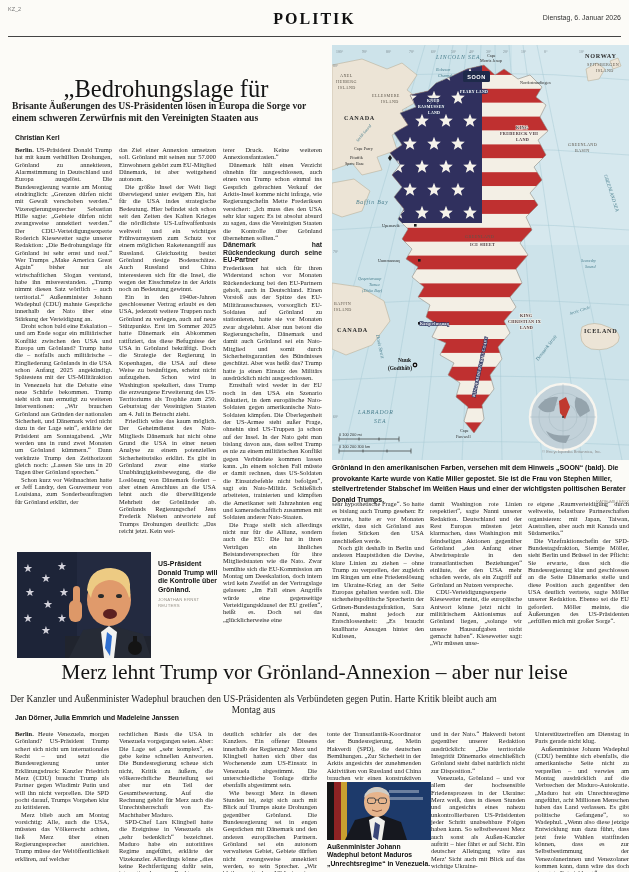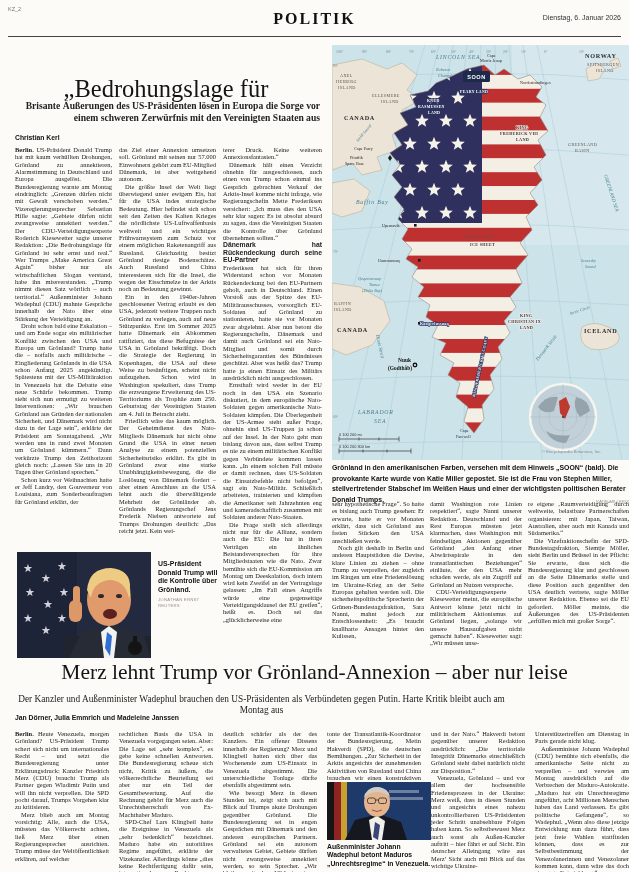--- a/index.html
+++ b/index.html
@@ -7,21 +7,21 @@
         font-family:"Liberation Serif",serif;color:#1a1a1a;}
   
   .pcode{position:absolute;left:8px;top:6px;font:5.5px "Liberation Sans",sans-serif;color:#777;}
   .section{position:absolute;left:0;top:10px;width:629px;text-align:center;
            font:bold 16px/18px "Liberation Serif",serif;letter-spacing:2px;color:#111;}
   .pdate{position:absolute;right:8px;top:14px;font:7px "Liberation Sans",sans-serif;color:#333;}
   .hrule{position:absolute;left:8px;right:8px;top:36px;border-top:1px solid #444;}
   
   .h1a{position:absolute;left:6px;top:44px;width:320px;text-align:center;
        font:500 24.5px/26px "Liberation Serif",serif;color:#141414;margin-top:32px;}
-  .decka{position:absolute;left:12px;top:100px;width:308px;text-align:right;
+  .decka{position:absolute;left:12px;top:100px;width:308px;text-align:left;
          font:600 9.6px/12px "Liberation Serif",serif;color:#222;}
   .byline{position:absolute;font:bold 6.8px "Liberation Sans",sans-serif;color:#111;}
   
   .bcol{position:absolute;font:6.45px/7.33px "Liberation Serif",serif;text-align:justify;
         color:#1c1c1c;overflow:hidden;}
   .bcol p{margin:0;text-indent:6px;}
   .bcol p.fst{text-indent:0;}
   .dl{font-weight:bold;}
   .colsub{font:bold 6.8px/7.6px "Liberation Sans",sans-serif;margin:3px 0 2px 0;text-indent:0 !important;}
   
@@ -30,21 +30,21 @@
   .pcredit{display:block;font:4.3px/5.4px "Liberation Sans",sans-serif;font-weight:400;
            color:#979289;letter-spacing:.2px;margin-top:3px;white-space:pre-line;}
   .mapcap{position:absolute;left:332px;top:463px;width:297px;
           font:bold 6.9px/10.6px "Liberation Sans",sans-serif;color:#111;}
   .mapcredit{float:right;font:4.3px "Liberation Sans",sans-serif;font-weight:400;color:#979289;
              margin-top:4px;}
   
   .h2a{position:absolute;left:0;top:660px;width:629px;text-align:center;
        font:500 21.5px/24px "Liberation Serif",serif;color:#141414;}
   .deckb{position:absolute;left:0;top:694px;width:507px;text-align:center;
-         font:9.3px/11px "Liberation Serif",serif;color:#222;padding-left:8px;}
+         font:9.3px/11px "Liberation Serif",serif;color:#222;}
   
   text.ml{font-family:"Liberation Serif",serif;}
   .tick{font:3.8px "Liberation Sans",sans-serif;fill:#7d8a90;}
   .sea{font:italic 5px "Liberation Serif",serif;fill:#4a7f8e;}
   .seasm{font:italic 4.2px "Liberation Serif",serif;fill:#4a7f8e;}
   .sea6{font:italic 5.8px "Liberation Serif",serif;fill:#4a7f8e;letter-spacing:.8px;}
   .place{font:4.2px "Liberation Serif",serif;fill:#2b2b2b;}
   .region{font:4.2px "Liberation Serif",serif;fill:#5d564b;letter-spacing:.4px;}
   .regionOn{font:bold 4.2px "Liberation Serif",serif;fill:#463339;stroke:#f5f2ea;stroke-width:1px;paint-order:stroke;letter-spacing:.3px;}
   .flaglbl{font:bold 3.9px "Liberation Sans",sans-serif;fill:#ffffff;stroke:#2c3560;stroke-width:1.3px;paint-order:stroke;letter-spacing:.3px;}

